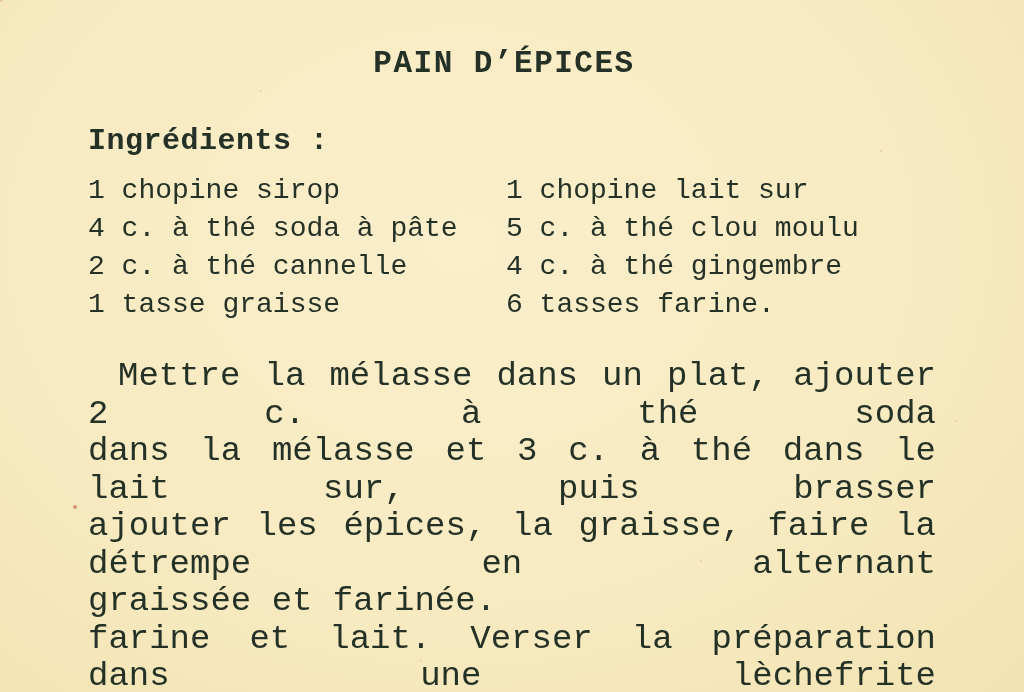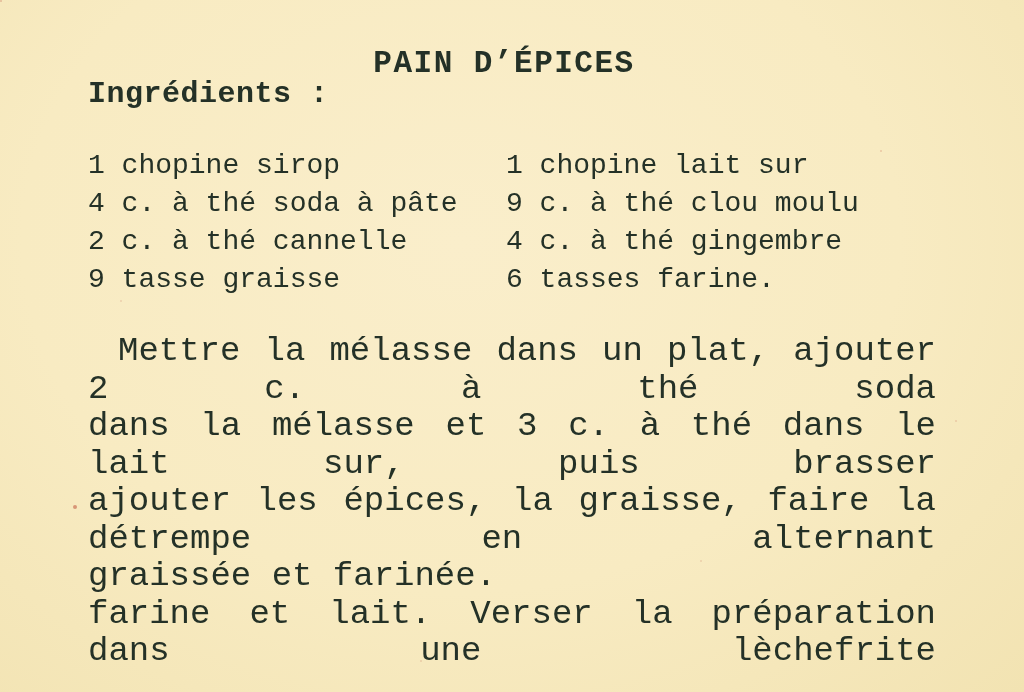--- a/index.html
+++ b/index.html
@@ -31,25 +31,25 @@
     letter-spacing: 1.5px;
     transform: translateX(-8px);
   }
   .section-heading {
     margin: 0;
     font-size: 30px;
     font-weight: bold;
     line-height: 1;
     letter-spacing: 0.5px;
   }
-  .heading-ingredients { }
+  .heading-ingredients { margin-top: 47px; }
   .heading-preparation { margin-top: 44px; }
   .columns {
     display: flex;
-    margin-top: 38px;
+    margin-top: 16px;
     width: 848px;
   }
   .col-left  { width: 418px; flex: 0 0 auto; }
   .col-right { flex: 1 1 auto; }
   .ing-line {
     margin: 0;
     font-size: 28px;
     line-height: 38px;
     white-space: nowrap;
   }
@@ -93,25 +93,25 @@
 
   <h1 class="title">PAIN D’ÉPICES</h1>
 
   <h2 class="section-heading heading-ingredients">Ingrédients :</h2>
 
   <div class="columns">
     <div class="col-left">
       <p class="ing-line">1 chopine sirop</p>
       <p class="ing-line">4 c. à thé soda à pâte</p>
       <p class="ing-line">2 c. à thé cannelle</p>
-      <p class="ing-line">9 tasse graisse</p>
+      <p class="ing-line">1 tasse graisse</p>
     </div>
     <div class="col-right">
       <p class="ing-line">1 chopine lait sur</p>
-      <p class="ing-line">9 c. à thé clou moulu</p>
+      <p class="ing-line">5 c. à thé clou moulu</p>
       <p class="ing-line">4 c. à thé gingembre</p>
       <p class="ing-line">6 tasses farine.</p>
     </div>
   </div>
 
 
   <div class="para">
     <span class="pline just first">Mettre la mélasse dans un plat, ajouter 2 c. à thé soda</span>
     <span class="pline just">dans la mélasse et 3 c. à thé dans le lait sur, puis brasser</span>
     <span class="pline just">ajouter les épices, la graisse, faire la détrempe en alternant</span>

